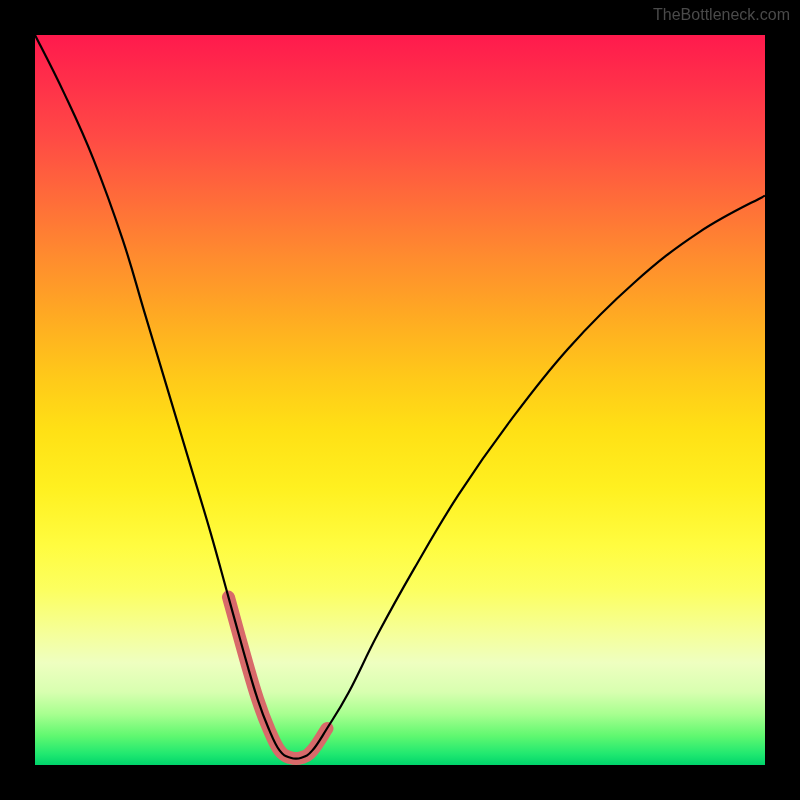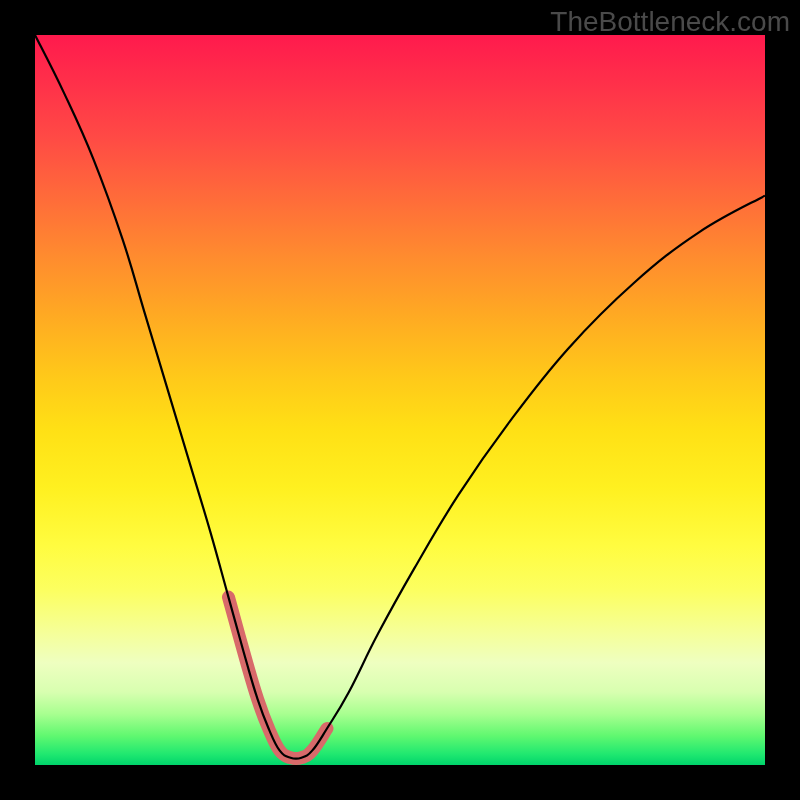--- a/index.html
+++ b/index.html
@@ -10,21 +10,21 @@
     background: #000000;
     font-family: Arial, sans-serif;
     position: relative;
     overflow: hidden;
   }
   .watermark {
     position: absolute;
     top: 6px;
     right: 10px;
     color: #4a4a4a;
-    font-size: 28px;
+    font-size: 16px;
     font-weight: 500;
     z-index: 10;
   }
   .plot-area {
     position: absolute;
     left: 35px;
     top: 35px;
     width: 730px;
     height: 730px;
     background: linear-gradient(to bottom,

